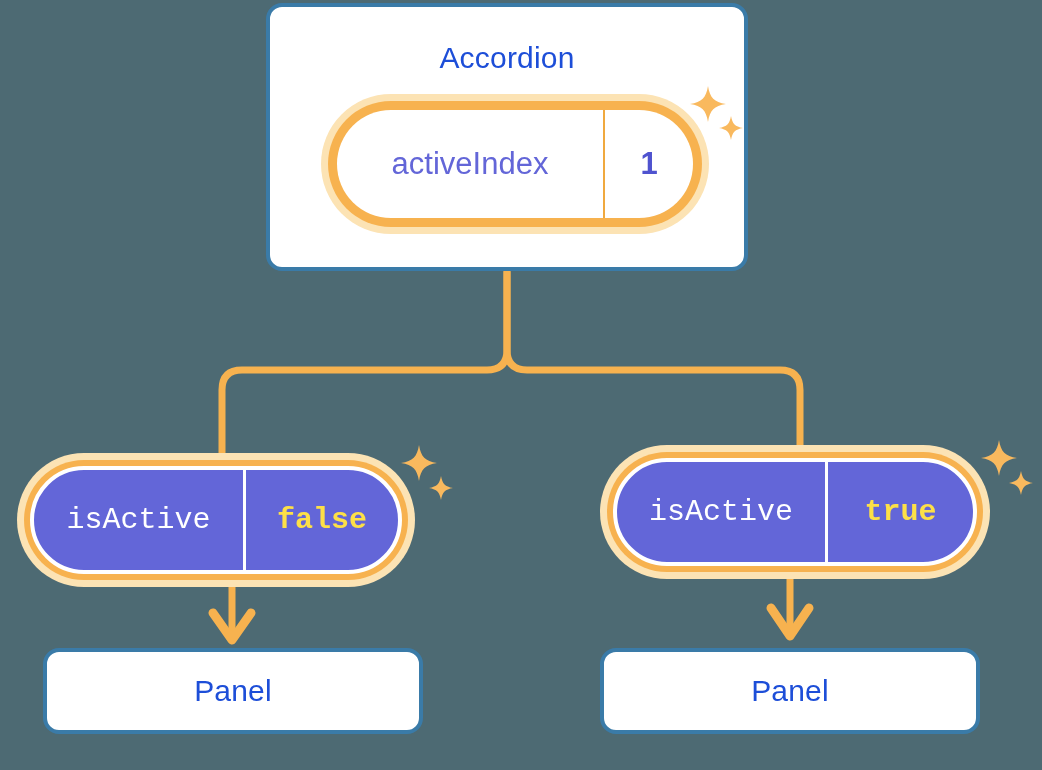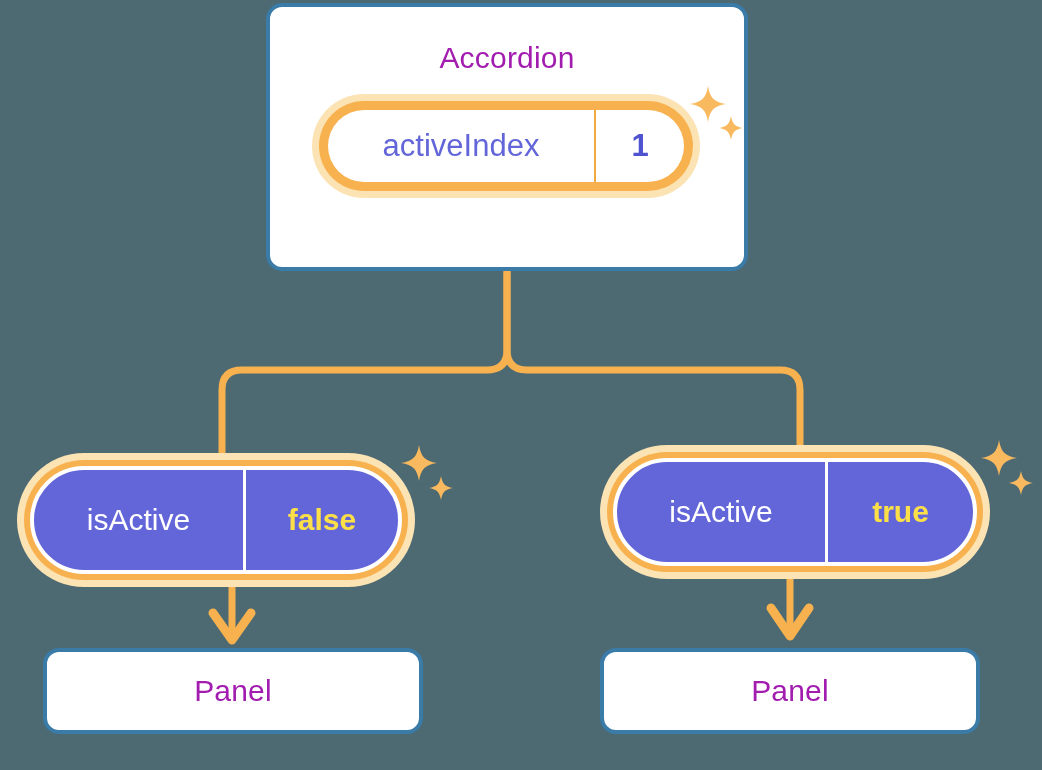--- a/index.html
+++ b/index.html
@@ -36,21 +36,21 @@
     position: absolute;
     background: #ffffff;
     border: 4px solid #3a7ba8;
     border-radius: 16px;
     box-sizing: border-box;
     display: flex;
     flex-direction: column;
     align-items: center;
   }
   .card-title {
-    color: #a21caf;
+    color: #1d4ed8;
     font-size: 30px;
     font-weight: 400;
     letter-spacing: 0.2px;
     line-height: 1;
     white-space: nowrap;
   }
 
   
   #accordion-card {
     left: 266px;
@@ -99,36 +99,36 @@
     overflow: hidden;
   }
   
   .pill-body.light {
     background: #ffffff;
   }
   
   .pill-body.filled {
     background: #6366d8;
     border: 4px solid #ffffff;
-    left: 13px; top: 13px; right: 13px; bottom: 13px;
+    left: 13px; top: 13px; right: 13px; bottom: 13px; font-family: Liberation Mono, monospace;
   }
 
   .pill-key, .pill-val {
     display: flex;
     align-items: center;
     justify-content: center;
     height: 100%;
     box-sizing: border-box;
     white-space: nowrap;
   }
   .pill-key { font-weight: 400; }
   .pill-val { font-weight: 700; }
 
   
-  #root-pill { left: 312px; top: 94px; width: 388px; height: 104px; }
+  #root-pill { left: 321px; top: 94px; width: 388px; height: 140px; }
   #root-pill .pill-key {
     flex: 1 1 auto;
     color: #6366d8;
     font-size: 31px;
     border-right: 2px solid #f0a93f;
   }
   #root-pill .pill-val {
     flex: 0 0 88px;
     color: #4f53cf;
     font-size: 31px;

